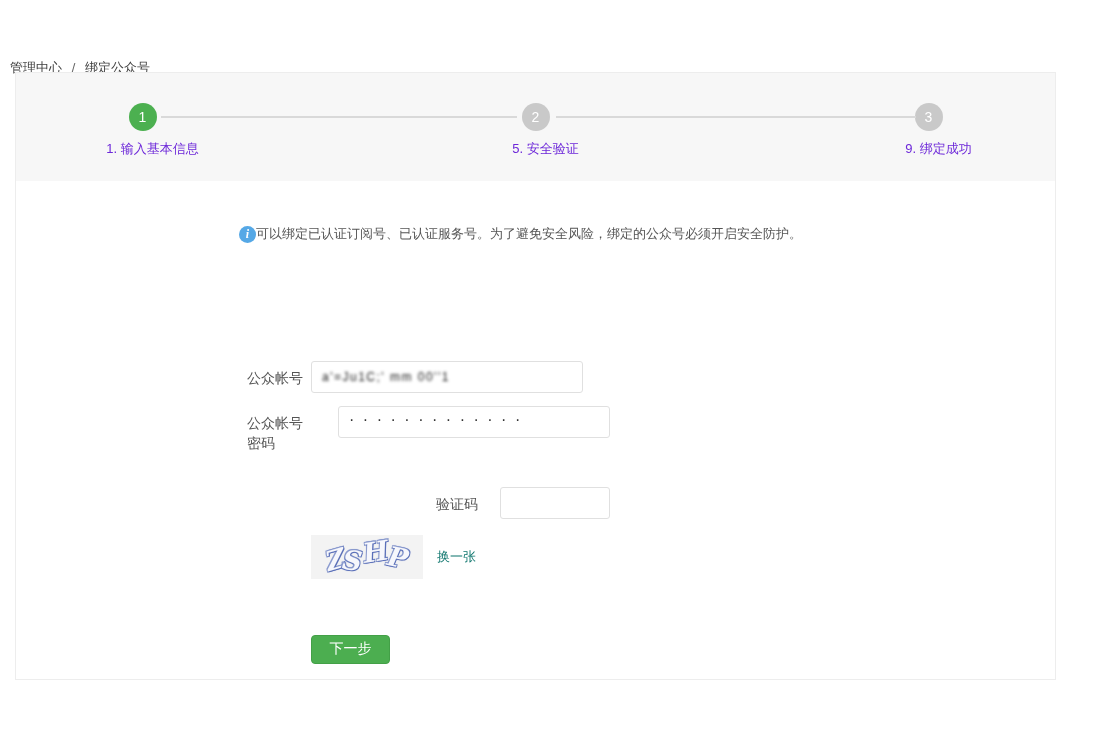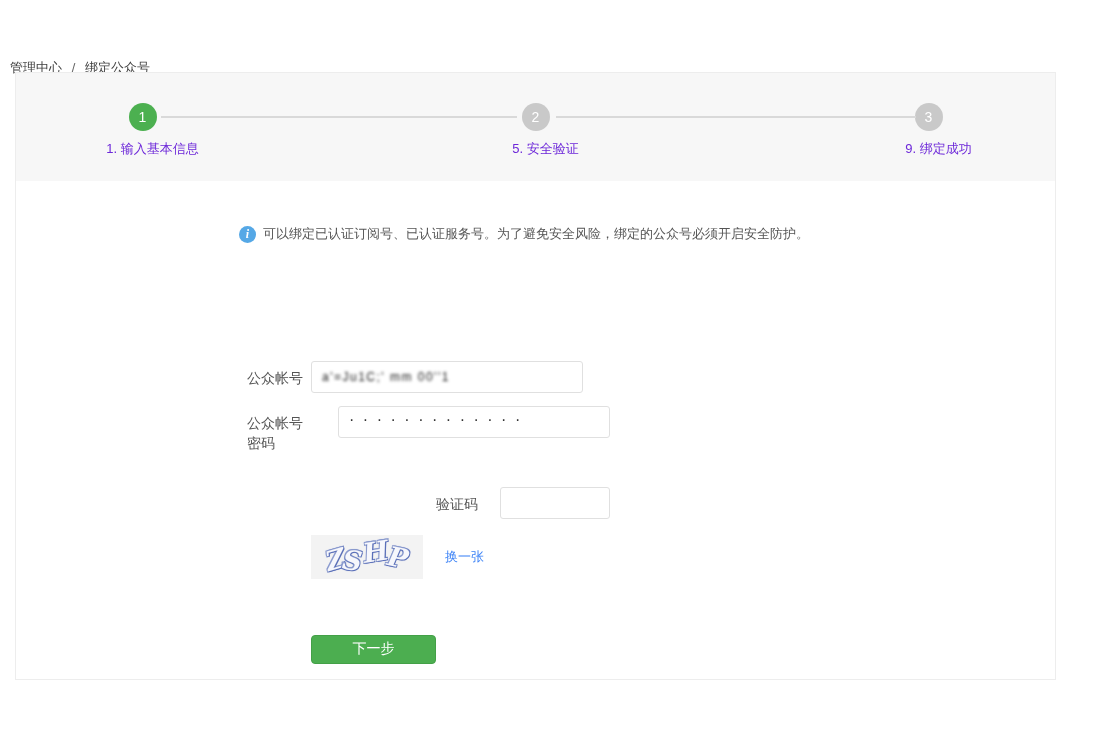--- a/index.html
+++ b/index.html
@@ -55,21 +55,21 @@
     position: absolute; left: 223px; top: 152px;
     display: flex; align-items: center;
   }
   .info-icon {
     width: 17px; height: 17px; border-radius: 50%;
     background: #55a8e6; color: #ffffff;
     font-family: "Liberation Serif", serif; font-style: italic; font-weight: bold;
     font-size: 12px; line-height: 17px; text-align: center;
     flex: 0 0 17px;
   }
-  .notice-text { margin-left: 7px; font-size: 13px; color: #555555; }
+  .notice-text { font-size: 13px; color: #555555; }
 
   
   .form { position: absolute; left: 231px; top: 288px; }
   .frow { display: flex; margin-bottom: 13px; }
   .frow.gap-lg { margin-bottom: 33px; gap: 27px; }
   .flabel {
     width: 64px; padding-top: 7px;
     font-size: 14px; color: #555555; line-height: 1.45;
   }
   .input-box {
@@ -106,28 +106,28 @@
     color: #f6f7fc;
     text-shadow: 1px 1px 0 #5a6fb8, -1px -1px 0 #8a9ace,
                  1px -1px 0 #6b7fc0, -1px 1px 0 #6b7fc0, 0 0 2px #5a6fb8;
     display: inline-block;
   }
   .cl-0 { transform: rotate(-16deg) translateY(3px); }
   .cl-1 { transform: rotate(7deg) translateY(4px); margin-left: -2px; }
   .cl-2 { transform: rotate(-9deg) translateY(-5px); margin-left: 1px; }
   .cl-3 { transform: rotate(12deg) translateY(1px); margin-left: -1px; }
   .refresh-link {
-    margin-left: 22px; font-size: 13px; color: #3b82f6;
+    margin-left: 14px; font-size: 13px; color: #0f766e;
     text-decoration: none; cursor: pointer;
   }
 
   
   .submit-row { margin: 56px 0 0 64px; }
   .submit-btn {
-    width: 125px; height: 29px;
+    width: 79px; height: 29px;
     background: #4cae50; border: 1px solid #43a047; border-radius: 4px;
     color: #ffffff; font-size: 14px; cursor: pointer;
     font-family: "Liberation Sans", "DejaVu Sans", sans-serif;
   }
 </style>
 </head>
 <body>
 
 <div class="breadcrumb">
   <span class="crumb">管理中心</span>

